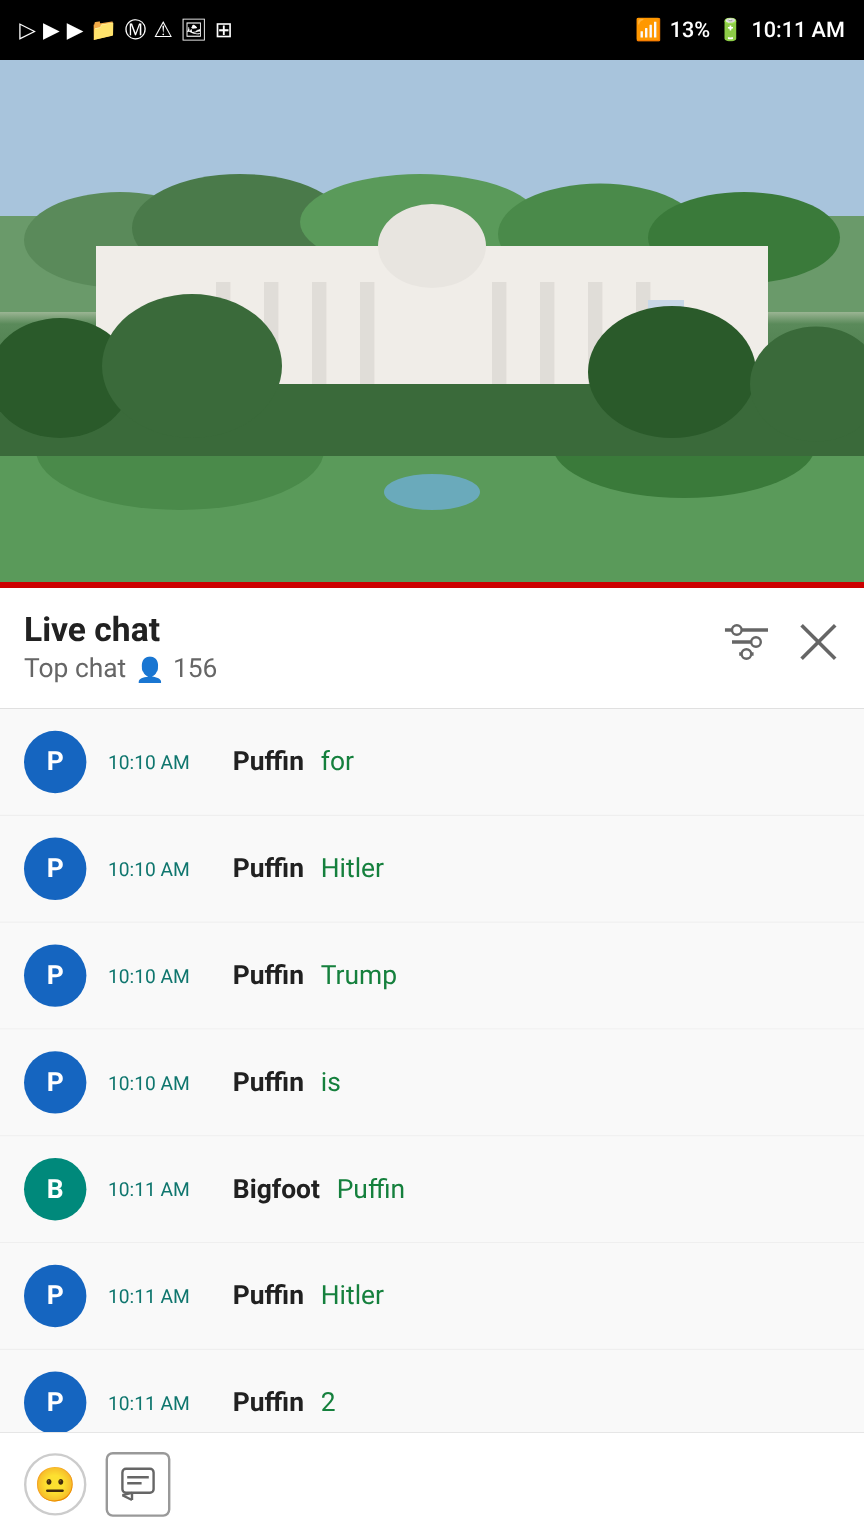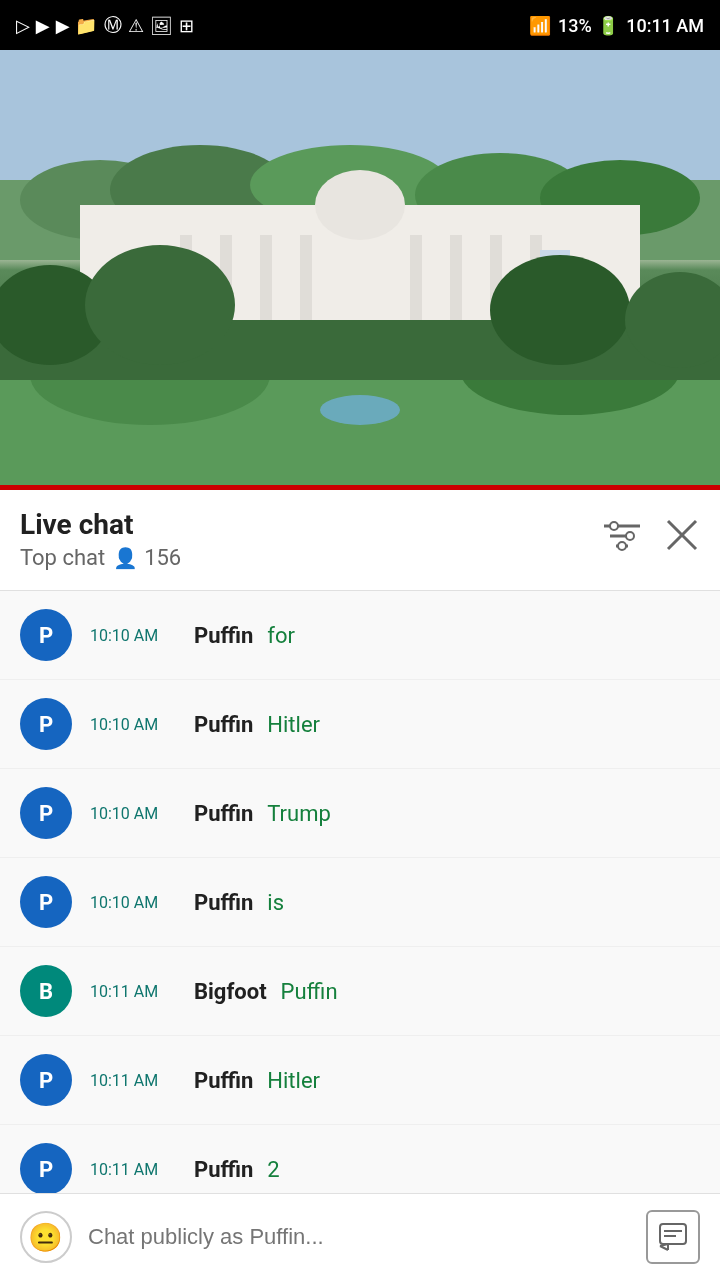--- a/index.html
+++ b/index.html
@@ -392,21 +392,20 @@
         <span class="message-text">shut</span>
       </div>
     </div>
     </div>
 </div>
 
 <div class="chat-input-bar">
   <button class="emoji-btn">
     <span>😐</span>
   </button>
-  <input class="chat-input" type="text" placeholder="Chat publicly as Puffin..." style="">
   <button class="send-btn">
     <svg width="30" height="30" viewBox="0 0 30 30" fill="none" xmlns="http://www.w3.org/2000/svg">
       <rect x="2" y="2" width="26" height="20" rx="3" stroke="#666" stroke-width="2" fill="none"></rect>
       <line x1="2" y1="24" x2="10" y2="22" stroke="#666" stroke-width="2"></line>
       <line x1="10" y1="22" x2="10" y2="28" stroke="#666" stroke-width="2"></line>
       <line x1="2" y1="24" x2="10" y2="28" stroke="#666" stroke-width="2"></line>
       <line x1="6" y1="9" x2="24" y2="9" stroke="#666" stroke-width="2"></line>
       <line x1="6" y1="14" x2="18" y2="14" stroke="#666" stroke-width="2"></line>
     </svg>
   </button>

